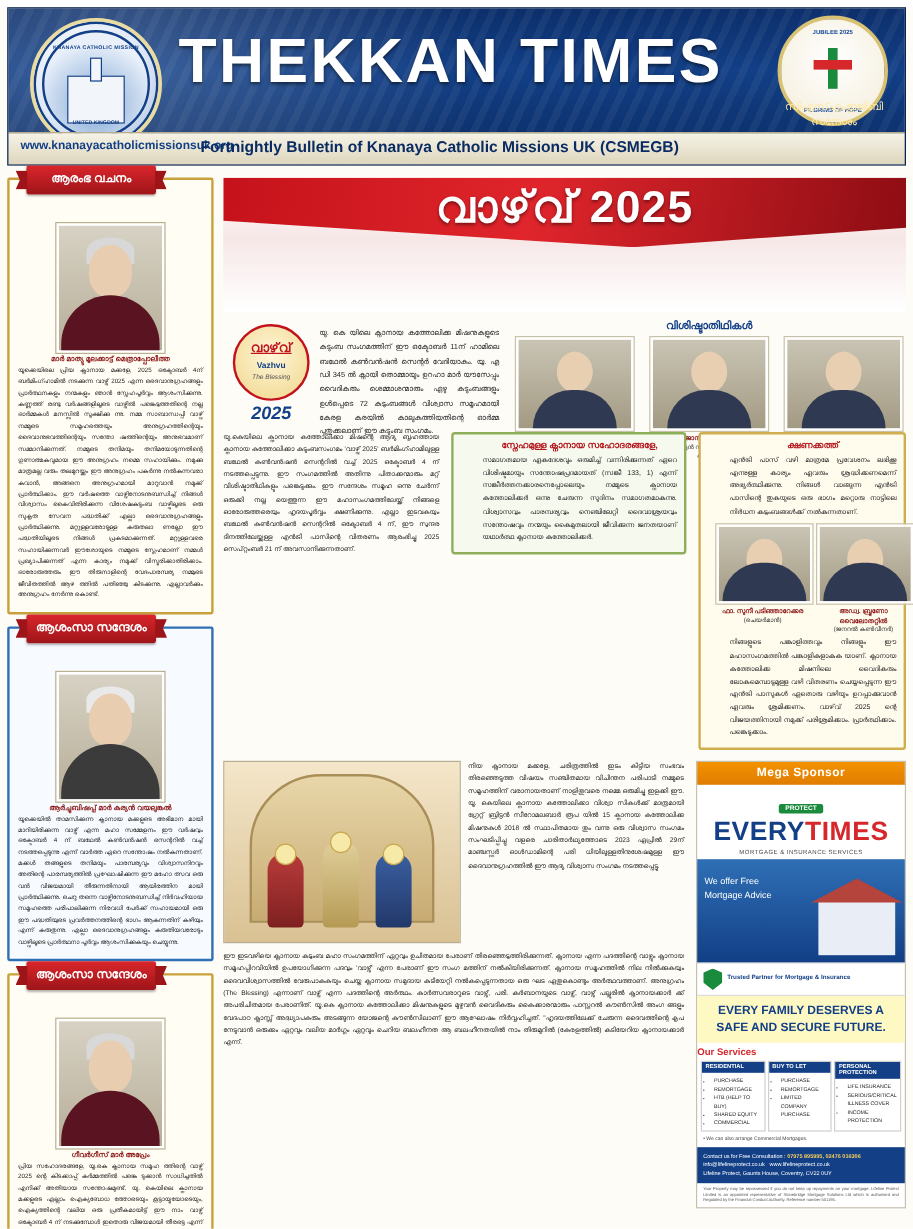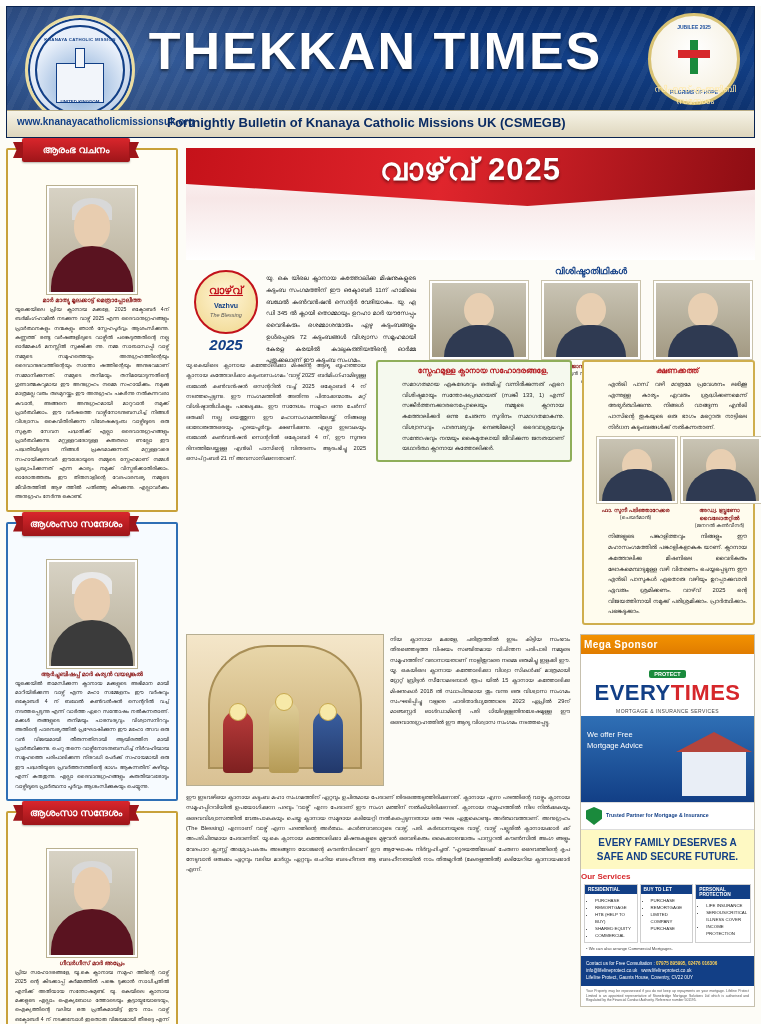--- a/index.html
+++ b/index.html
@@ -149,21 +149,21 @@
     background:linear-gradient(180deg,#ffffff 0%,#f7e7e7 45%,#ffffff 100%);
     overflow:hidden;
   }
   .banner .swoosh{
     position:absolute;left:0;right:0;top:0;height:58px;
     background:linear-gradient(100deg,#c5121a 0%,#e0252c 45%,#8d0d13 100%);
     clip-path:polygon(0 0,100% 0,100% 72%,60% 100%,0 62%);
   }
   .banner h1{
     position:absolute;left:0;right:0;top:4px;margin:0;text-align:center;
-    color:#ffffff;font-size:31px;font-weight:bold;letter-spacing:1px;
+    color:#ffffff;font-size:37px;font-weight:bold;letter-spacing:1px;
     text-shadow:0 2px 3px rgba(0,0,0,.45);
   }
   .banner h2{
     position:absolute;left:0;right:0;top:60px;margin:0;text-align:center;
     color:#123f86;font-size:14.5px;font-weight:bold;line-height:1.55;
   }
   .vazhvu-badge{
     position:absolute;left:4px;top:122px;width:72px;height:86px;
   }
   .vazhvu-badge .circ{
@@ -234,21 +234,21 @@
   .artimg .f2{left:82px;background:linear-gradient(180deg,#e0cf9a,#b59a55);height:72px;}
   .artimg .f3{left:126px;background:linear-gradient(180deg,#3a5fa0,#22386a);}
   .artimg .halo{position:absolute;top:-8px;left:50%;transform:translateX(-50%);width:16px;height:16px;border-radius:50%;background:#f7e9a8;border:1px solid #c7a84e;}
   .lowtext{font-size:5.6px;line-height:1.85;text-align:justify;color:#1b1b1b;}
   
   .sponsor{
     position:absolute;right:0;top:486px;width:173px;border:1px solid #c6c0ae;background:#ffffff;
   }
   .sp-head{
     background:linear-gradient(180deg,#f39200,#e07c00);color:#ffffff;font-size:10px;font-weight:bold;
-    text-align:left;padding:4px 3px;letter-spacing:.4px;
+    text-align:center;padding:4px 3px;letter-spacing:.4px;
   }
   .sp-logo{text-align:center;padding:8px 4px 2px 4px;}
   .sp-logo .life{font-size:22px;font-weight:bold;color:#123f86;letter-spacing:.5px;}
   .sp-logo .line{font-size:22px;font-weight:bold;color:#d6272b;letter-spacing:.5px;}
   .sp-logo .tag{font-size:5px;color:#444;letter-spacing:.4px;margin-top:2px;}
   .sp-protect{
     display:inline-block;background:#1a8a3c;color:#fff;font-size:5.5px;font-weight:bold;
     padding:1px 5px;border-radius:2px;margin-bottom:2px;
   }
   .sp-hero{

